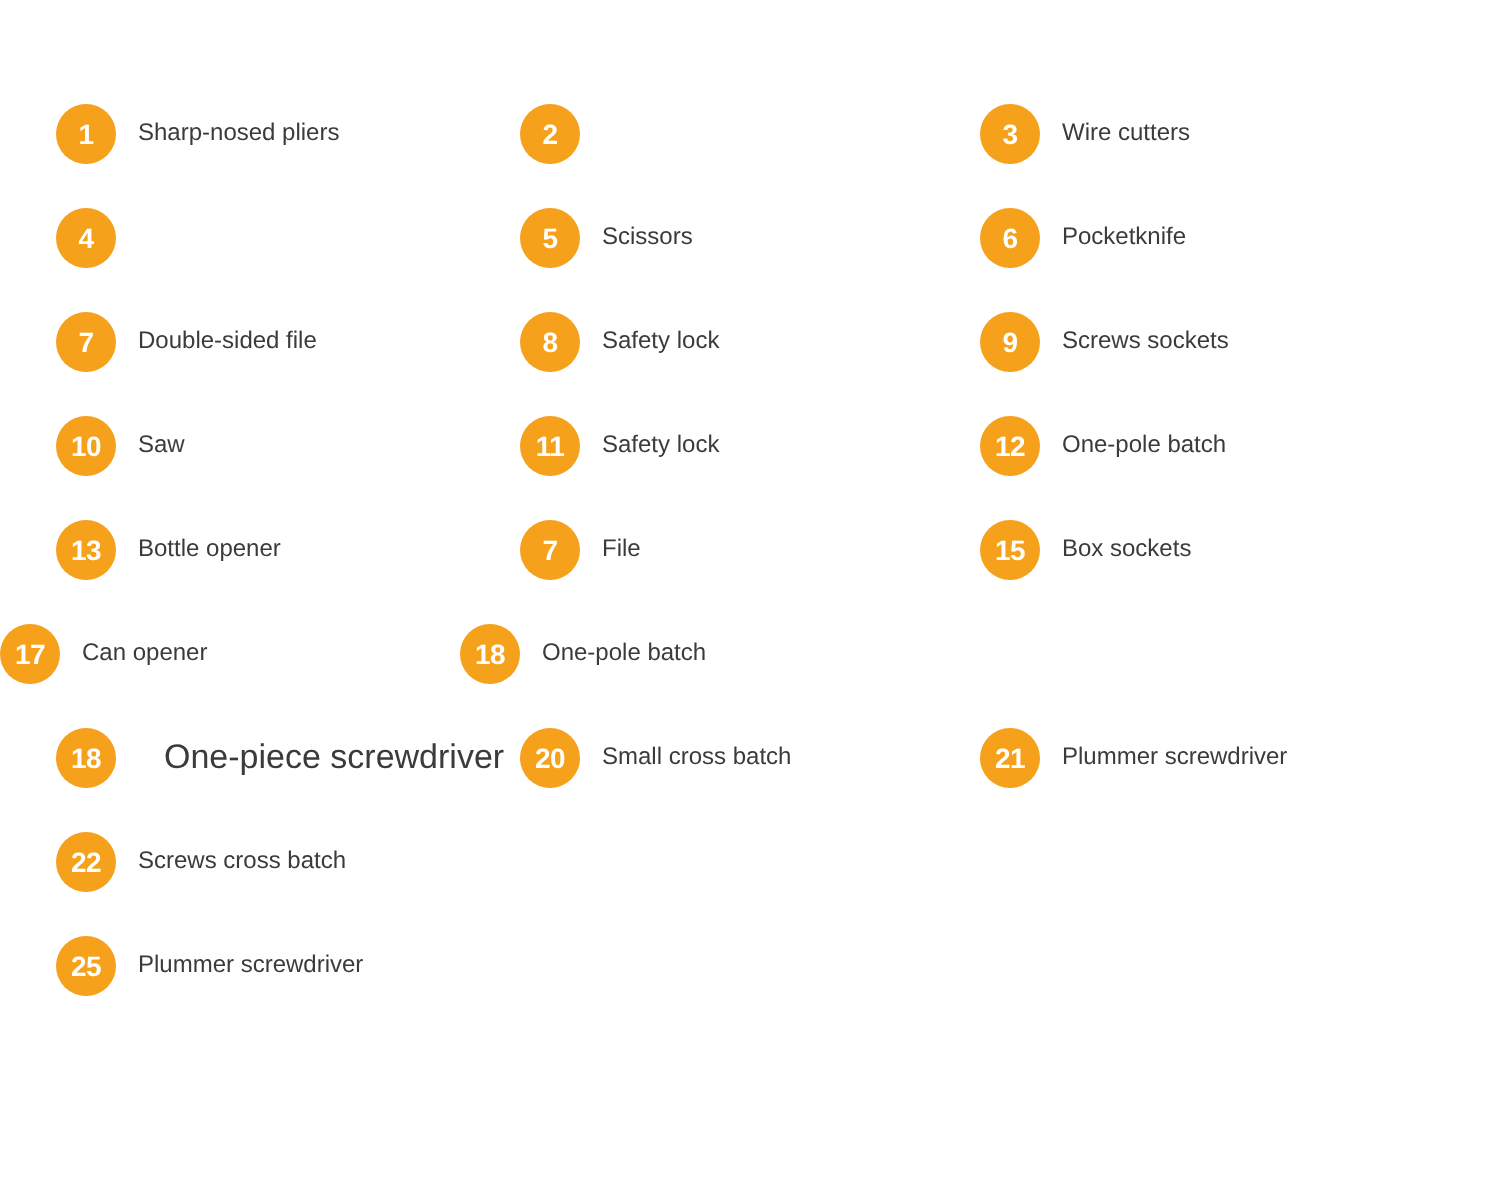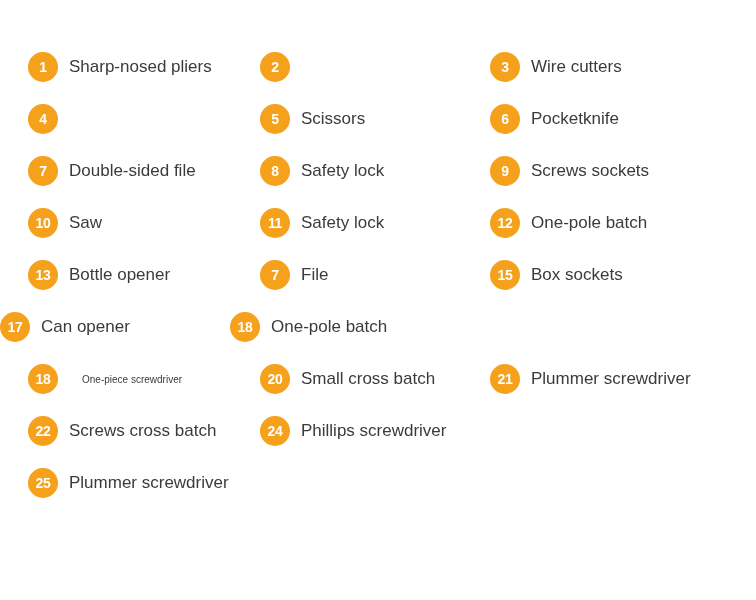--- a/index.html
+++ b/index.html
@@ -44,27 +44,27 @@
     color: #ffffff;
     font-size: 14px;
     font-weight: bold;
     display: flex;
     align-items: center;
     justify-content: center;
     letter-spacing: -0.3px;
   }
   .label {
     margin-left: 11px;
-    font-size: 17px;
+    font-size: 12px;
     color: #3b3b3b;
     white-space: nowrap;
     line-height: 1.1;
   }
   .label.small {
-    font-size: 10px;
+    font-size: 17px;
     margin-left: 24px;
   }
 </style>
 </head>
 <body>
 
 <div id="legend">
 
   <div class="legend-row">
     <div class="legend-col c1">
@@ -163,24 +163,20 @@
       <span class="badge">21</span>
       <span class="label">Plummer screwdriver</span>
     </div>
   </div>
 
   <div class="legend-row">
     <div class="legend-col c1">
       <span class="badge">22</span>
       <span class="label">Screws cross batch</span>
     </div>
-    <div class="legend-col c3">
-      <span class="badge">24</span>
-      <span class="label">Phillips screwdriver</span>
-    </div>
   </div>
 
   <div class="legend-row">
     <div class="legend-col c1">
       <span class="badge">25</span>
       <span class="label">Plummer screwdriver</span>
     </div>
     <div class="legend-col c2 empty"></div>
     <div class="legend-col c3 empty"></div>
   </div>

